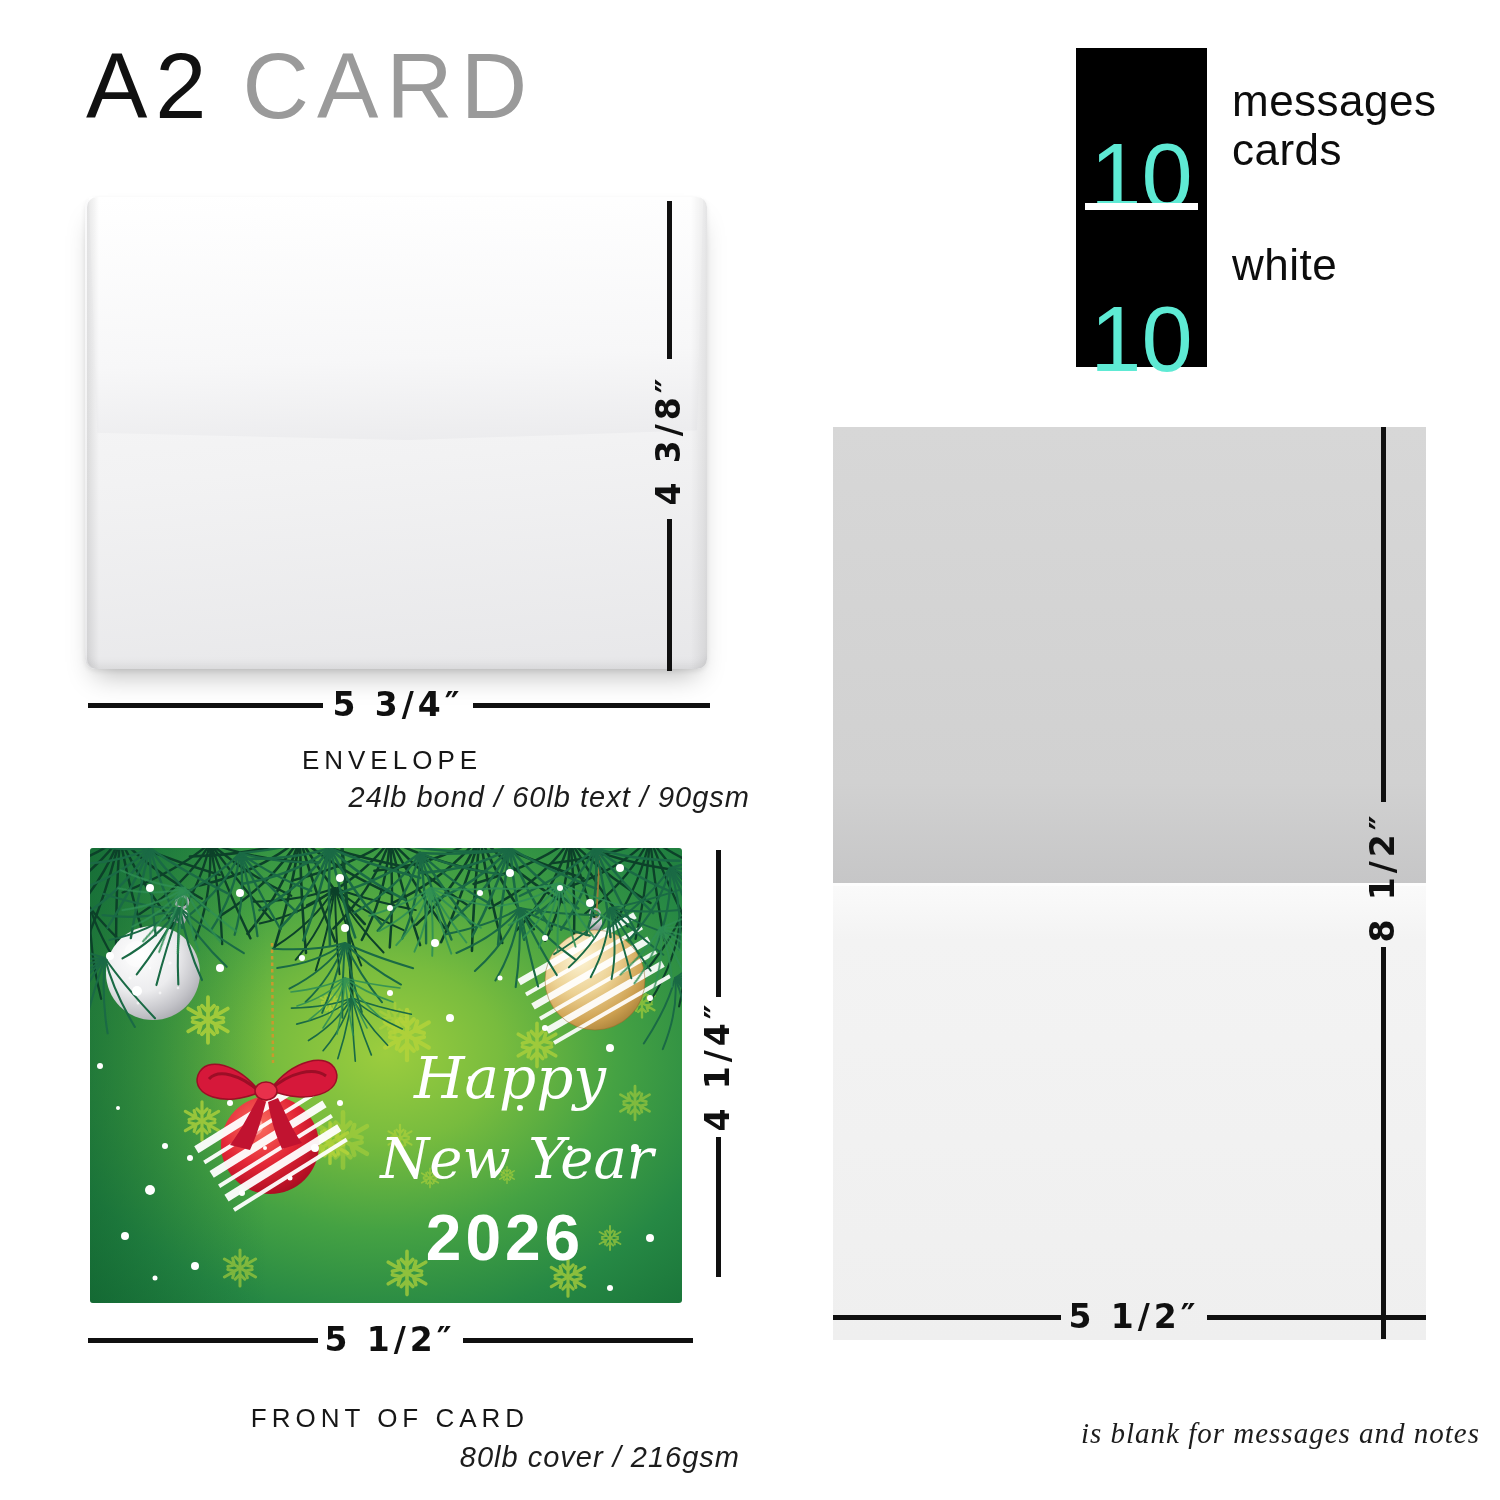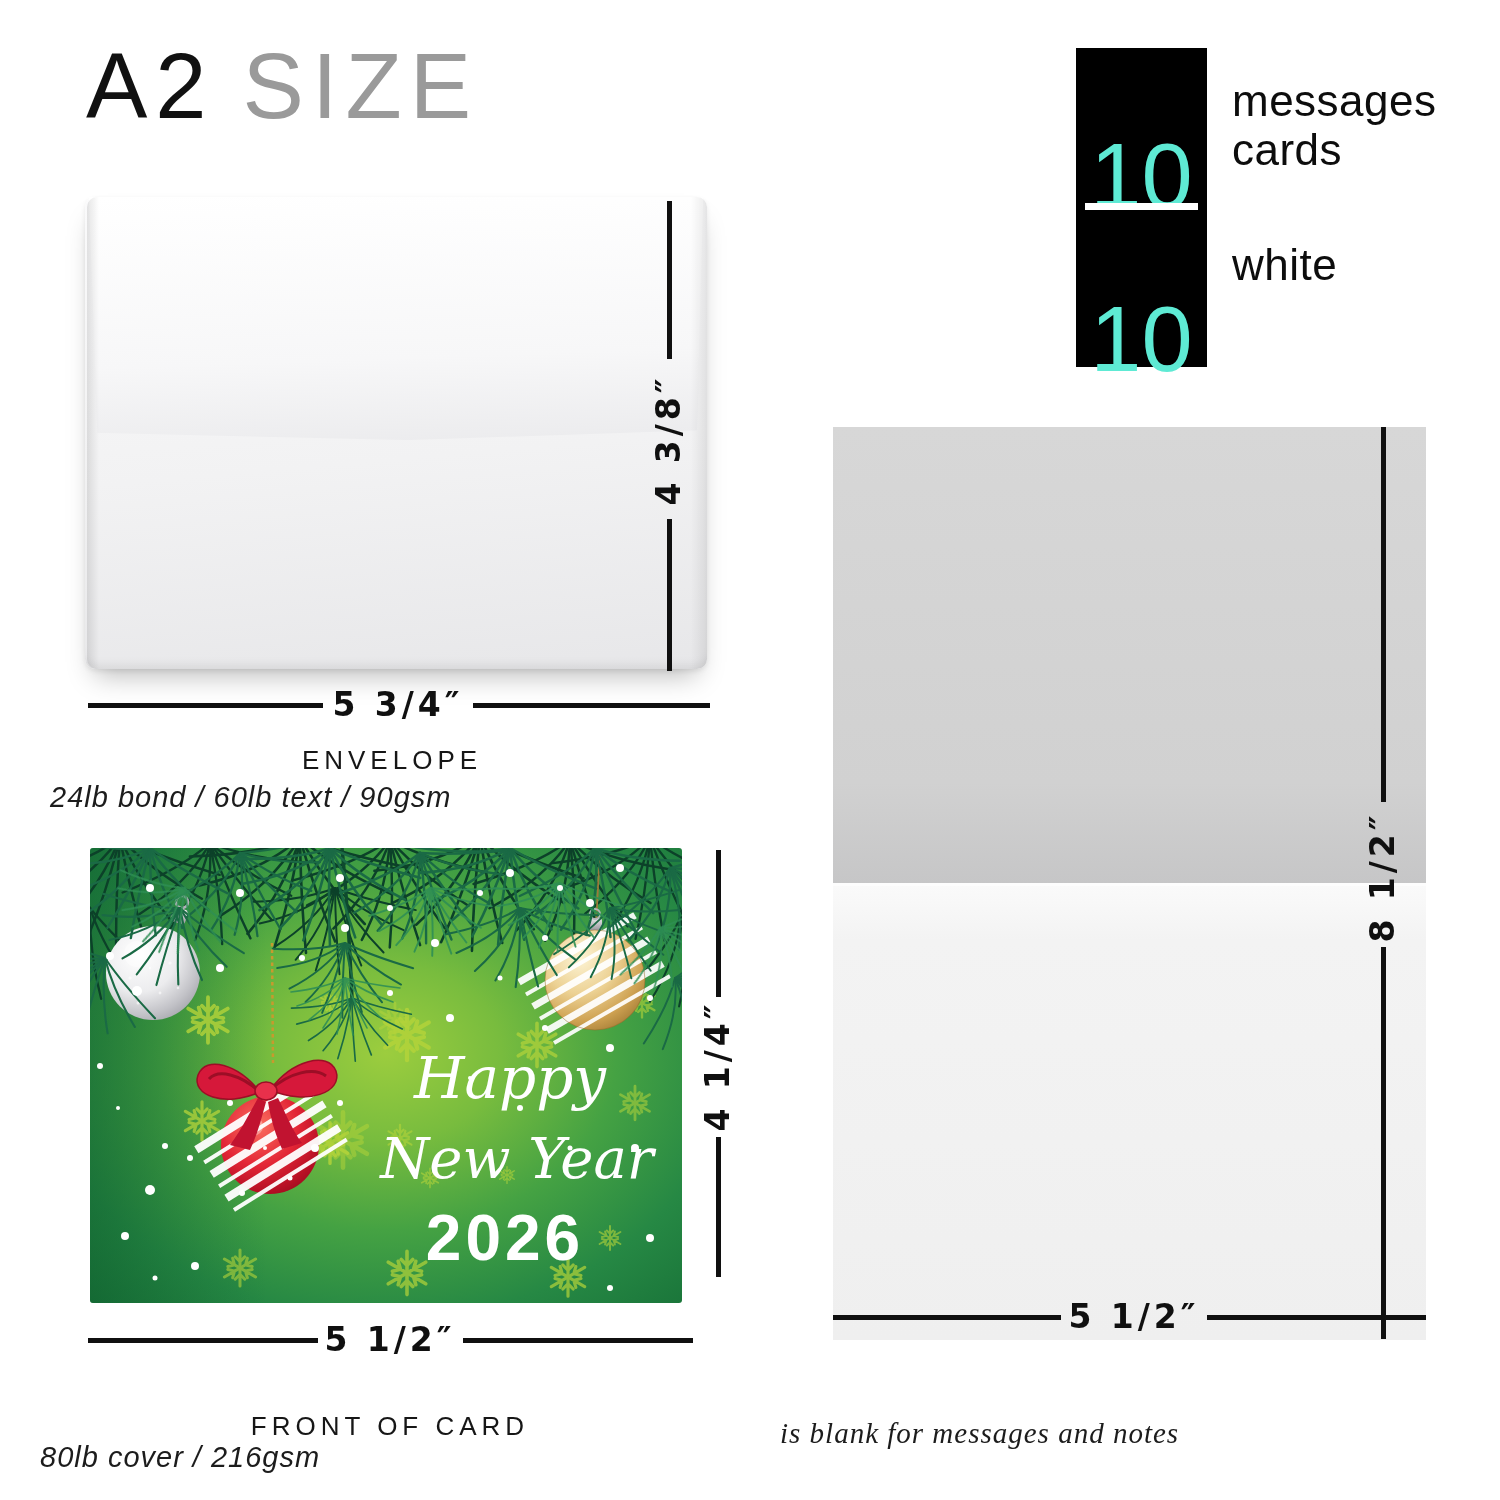--- a/index.html
+++ b/index.html
@@ -23,21 +23,21 @@
 
   
   .dim-seg-v{position:absolute;width:5px;background:#101010;}
   .dim-seg-h{position:absolute;height:5px;background:#101010;}
   .dim-label{position:absolute;font-family:"DejaVu Sans", sans-serif;font-weight:700;font-size:33px;
              letter-spacing:4px;color:#101010;text-align:center;white-space:pre;line-height:40px;height:40px;}
   .dim-label.rot{transform:rotate(-90deg);}
 
   
   .caption-name{position:absolute;font-size:26px;letter-spacing:5px;color:#161616;text-align:center;width:600px;}
-  .caption-spec{position:absolute;font-size:29px;font-style:italic;color:#1c1c1c;text-align:left;width:700px;letter-spacing:1px;}
+  .caption-spec{position:absolute;font-size:29px;font-style:italic;color:#1c1c1c;text-align:right;width:700px;letter-spacing:1px;}
 
   
   .envelope{position:absolute;left:85px;top:197px;width:622px;height:472px;border-radius:10px;
             background:linear-gradient(175deg,#fbfbfc 0%,#f2f2f3 55%,#e7e7e9 100%);
             box-shadow:0 16px 26px -10px rgba(0,0,0,0.28), 0 2px 5px rgba(0,0,0,0.08),
                        inset 0 -10px 12px -8px rgba(0,0,0,0.10);}
   .env-flap{position:absolute;left:0;top:0;width:100%;height:243px;
             background:linear-gradient(178deg,#ffffff 0%,#f7f7f8 65%,#ebebed 100%);
             clip-path:polygon(0.6% 0%, 99.4% 0%, 98.4% 96%, 52% 100%, 2% 97%);
             filter:drop-shadow(0 6px 5px rgba(0,0,0,0.13));}
@@ -59,21 +59,21 @@
   .front-card svg{display:block;}
   .card-script{font-family:"DejaVu Serif", serif;font-style:italic;}
   .card-year{font-family:"Liberation Sans", sans-serif;font-weight:700;letter-spacing:4px;}
 </style>
 </head>
 <body>
 
 <div id="canvas">
 
   <div class="title">
-    <span class="primary">A2</span><span class="secondary">SIZE</span>
+    <span class="primary">A2</span><span class="secondary">CARD</span>
   </div>
 
   <div class="count-box">
     <div class="count-num n1">10</div>
     <div class="count-divider"></div>
     <div class="count-num n2">10</div>
   </div>
   <div class="count-label l1">
     <div>messages</div>
     <div>cards</div>
@@ -321,21 +321,21 @@
     </svg>
   </div>
 
   <div class="dim-seg-v" style="left:716px;top:850px;height:147px;"></div>
   <div class="dim-seg-v" style="left:716px;top:1137px;height:140px;"></div>
   <div class="dim-label rot" style="left:618px;top:1046px;width:200px;">4 1/4″</div>
   <div class="dim-seg-h" style="left:88px;top:1338px;width:230px;"></div>
   <div class="dim-seg-h" style="left:463px;top:1338px;width:230px;"></div>
   <div class="dim-label" style="left:290px;top:1320px;width:200px;">5 1/2″</div>
 
-  <div class="caption-name" style="left:90px;top:1403px;margin-top:8px;">FRONT OF CARD</div>
+  <div class="caption-name" style="left:90px;top:1403px;">FRONT OF CARD</div>
   <div class="caption-spec" style="left:40px;top:1441px;">80lb cover / 216gsm</div>
 
   <div class="interior">
     <div class="interior-top"></div>
     <div class="interior-bottom"></div>
   </div>
 
   <div class="dim-seg-v" style="left:1381px;top:427px;height:375px;"></div>
   <div class="dim-seg-v" style="left:1381px;top:947px;height:392px;"></div>
   <div class="dim-label rot" style="left:1283px;top:857px;width:200px;">8 1/2″</div>

